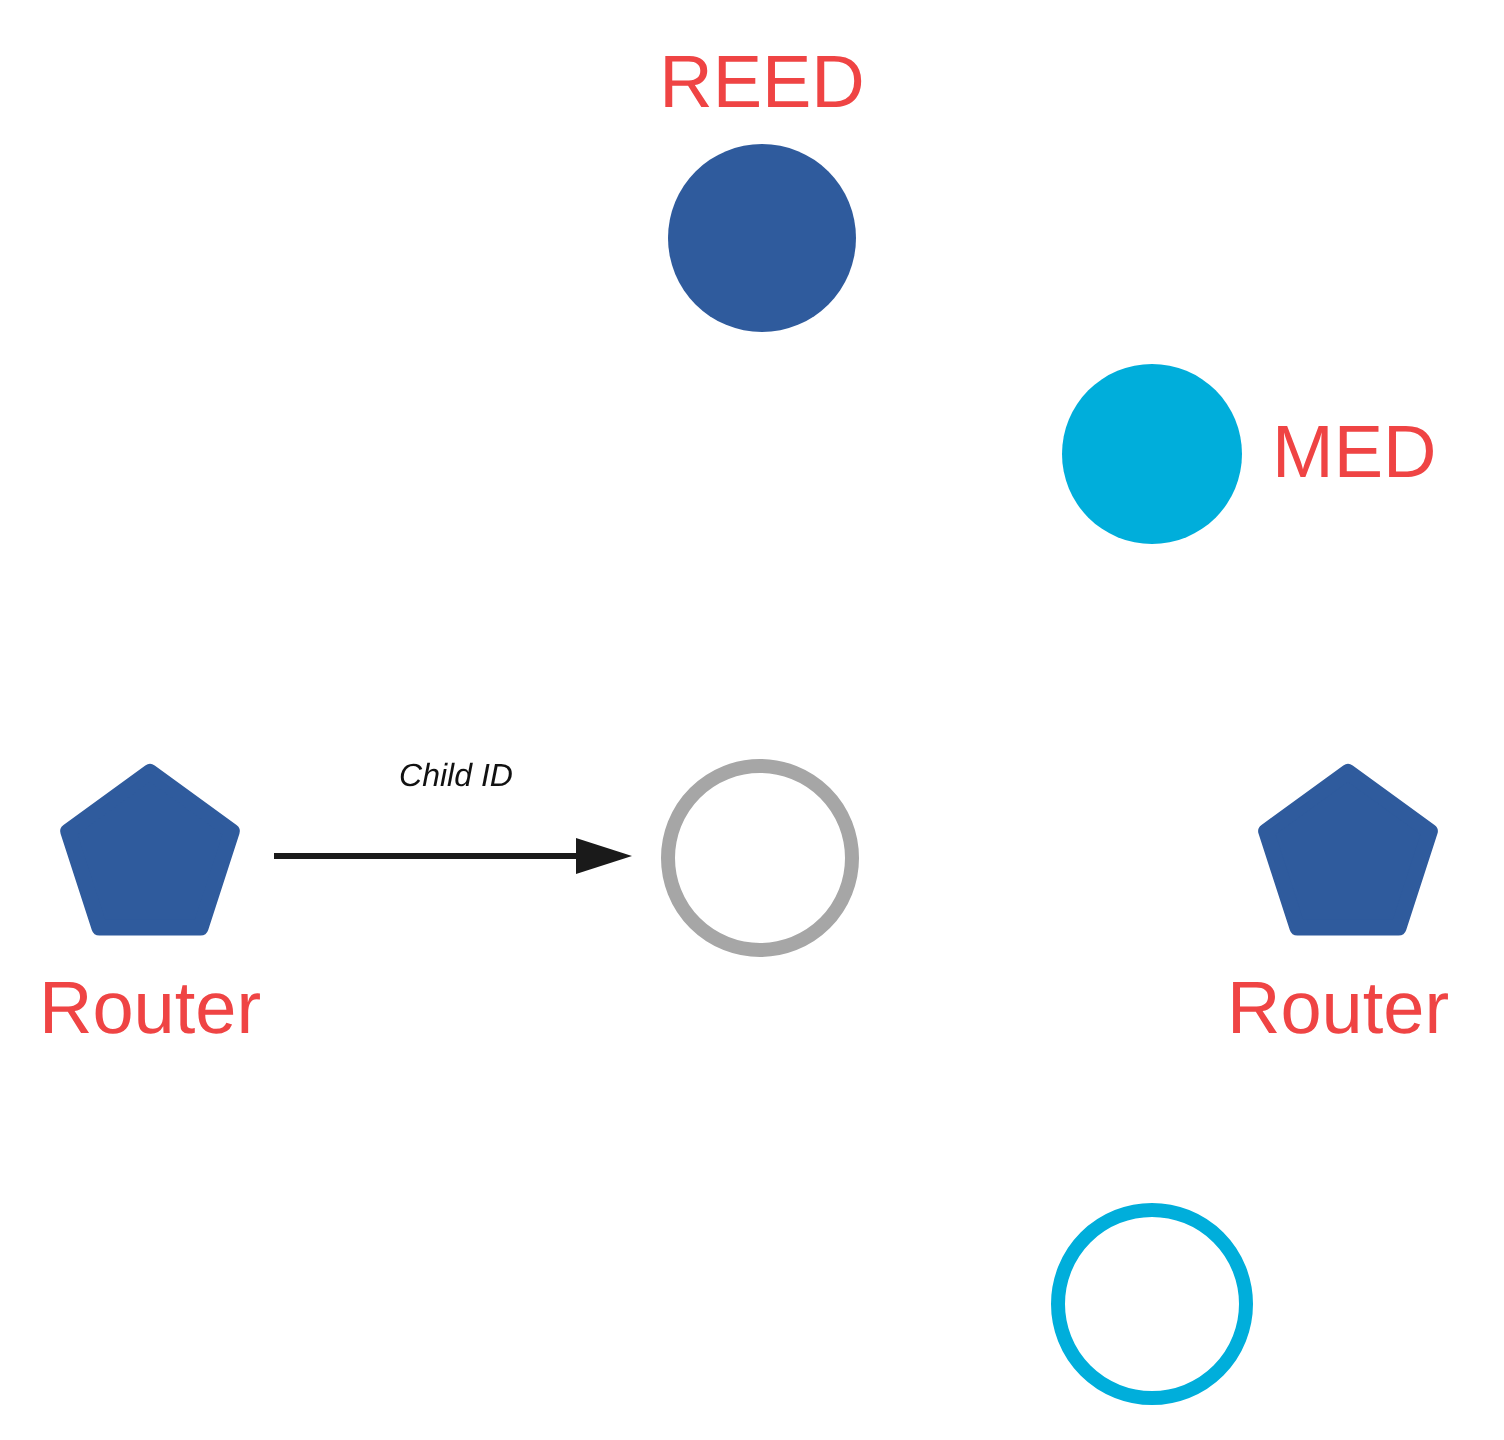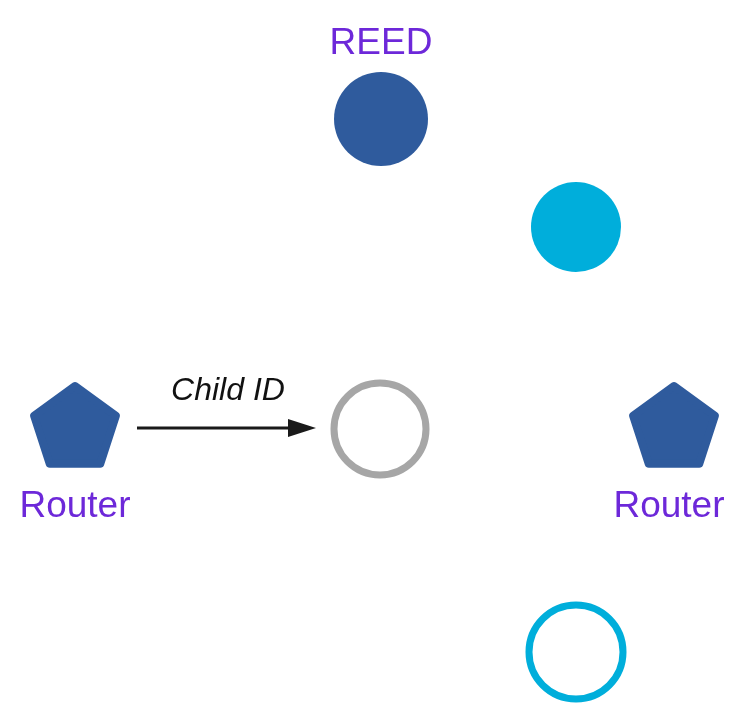--- a/index.html
+++ b/index.html
@@ -16,36 +16,36 @@
     font-family: "Liberation Sans", sans-serif;
   }
   #shapes {
     position: absolute;
     left: 0;
     top: 0;
   }
   .node-label {
     position: absolute;
     font-size: 37px;
-    color: #6d28d9;
+    color: #ef4444;
     white-space: nowrap;
     line-height: 1.15;
   }
   .center-xy {
     transform: translate(-50%, -50%);
   }
   .center-y {
     transform: translateY(-50%);
   }
   .arrow-label {
     position: absolute;
     left: 228px;
     top: 389px;
     transform: translate(-50%, -50%);
-    font-size: 32px;
+    font-size: 16px;
     font-style: italic;
     color: #111111;
     line-height: 28px;
     text-align: center;
     white-space: nowrap;
   }
 </style>
 </head>
 <body>
 
@@ -64,20 +64,21 @@
     <polygon points="75,386 115.9,415.7 100.3,463.8 49.7,463.8 34.1,415.7" stroke-width="8" stroke-linejoin="round" fill="#2F5B9D" stroke="#2F5B9D"></polygon>
 
     <polygon points="674,386 714.9,415.7 699.3,463.8 648.7,463.8 633.1,415.7" stroke-width="8" stroke-linejoin="round" fill="#2F5B9D" stroke="#2F5B9D"></polygon>
 
     <line x1="137" y1="428" x2="290" y2="428" stroke-width="3" stroke="#1A1A1A"></line>
     <polygon points="316,428 288,419 288,437" fill="#1A1A1A"></polygon>
   </svg>
 
   <div class="node-label center-xy" style="left:381px; top:42px;">REED</div>
 
+  <div class="node-label center-y" style="left:636px; top:227px;">MED</div>
 
   <div class="node-label center-xy" style="left:75px; top:505px;">Router</div>
 
   <div class="node-label center-xy" style="left:669px; top:505px;">Router</div>
 
 
   <div class="arrow-label">
     <div>Child ID</div>
   </div>
 

